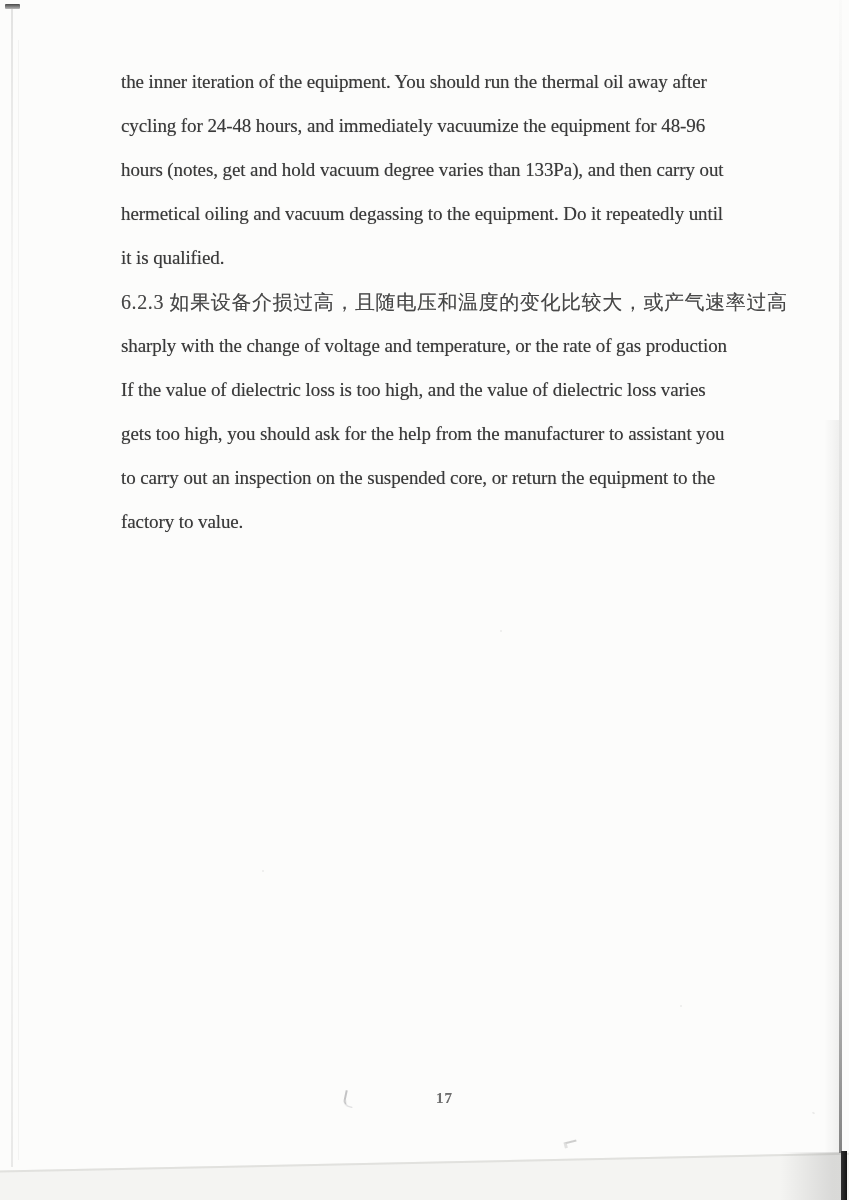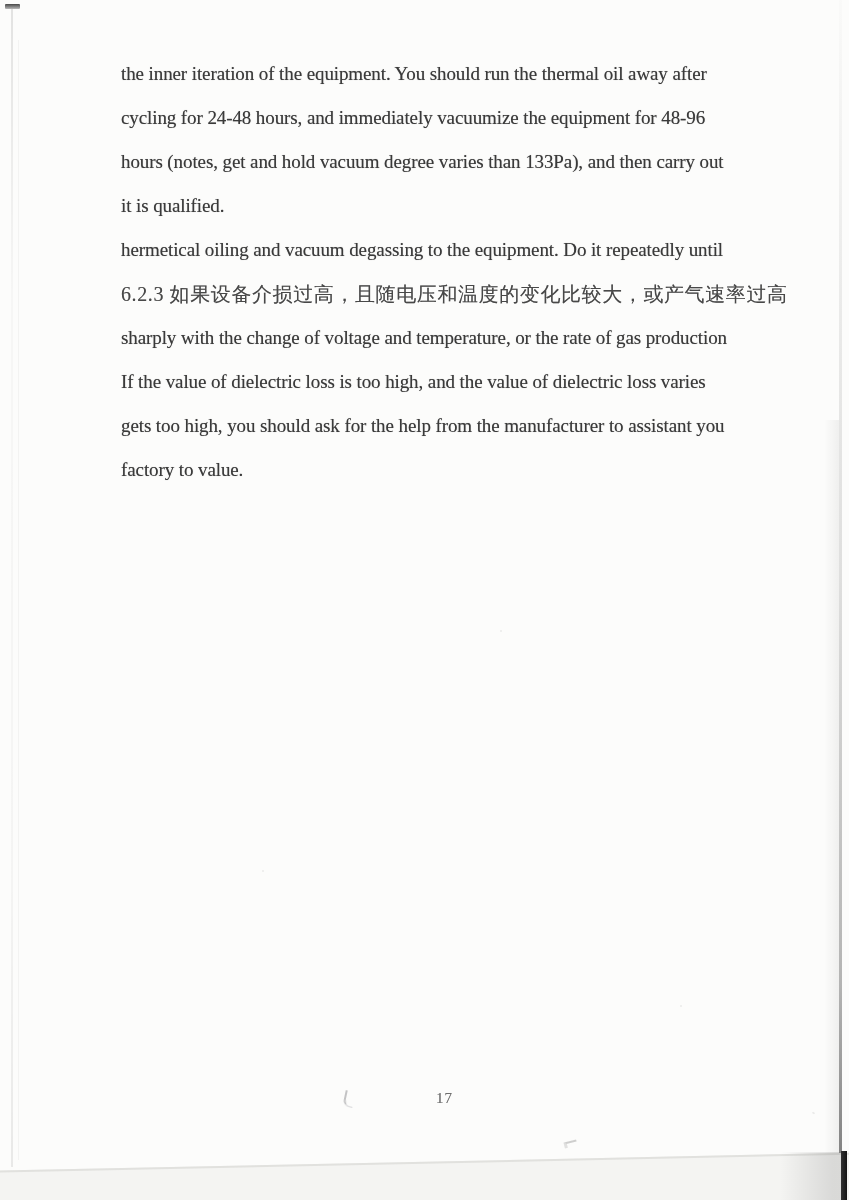--- a/index.html
+++ b/index.html
@@ -10,21 +10,21 @@
     overflow: hidden;
     font-family: "Liberation Serif", "DejaVu Serif", serif;
   }
   .paper {
     position: absolute; inset: 0;
     background: #fcfcfb;
   }
   
   .content {
     position: absolute;
-    left: 121px; top: 52px; width: 700px;
+    left: 121px; top: 60px; width: 700px;
   }
   .line {
     height: 44px; line-height: 44px;
     font-size: 19px;
     letter-spacing: -0.1px;
     color: #3a3a3a;
     white-space: nowrap;
     text-shadow: 0 0 0.7px rgba(58,58,58,0.55);
   }
   .line.zh {
@@ -33,20 +33,21 @@
     color: #484848;
     text-shadow: 0 0 0.6px rgba(72,72,72,0.45);
   }
   .page-number {
     position: absolute;
     left: 436px; top: 1090px;
     font-size: 15px;
     letter-spacing: 1px;
     color: #6e6e6e;
     text-shadow: 0 0 0.6px rgba(110,110,110,0.5);
+    font-weight: bold;
   }
   
   .artifact-dash {
     position: absolute; left: 5px; top: 4px;
     width: 15px; height: 5px;
     background: linear-gradient(180deg, #474747, #b8b8b8);
     border-radius: 1px;
   }
   .streak-a {
     position: absolute; left: 11px; top: 7px;
@@ -131,22 +132,23 @@
 <div class="smudge-arrow"></div>
 <div class="speck s1"></div>
 <div class="speck s2"></div>
 <div class="speck s3"></div>
 <div class="speck s4"></div>
 
 <div class="content">
   <div class="line">the inner iteration of the equipment. You should run the thermal oil away after</div>
   <div class="line">cycling for 24-48 hours, and immediately vacuumize the equipment for 48-96</div>
   <div class="line">hours (notes, get and hold vacuum degree varies than 133Pa), and then carry out</div>
+  <div class="line">hermetical oiling and vacuum degassing to the equipment. Do it repeatedly until</div>
   <div class="line">it is qualified.</div>
-  <div class="line">hermetical oiling and vacuum degassing to the equipment. Do it repeatedly until</div>
   <div class="line zh">6.2.3 如果设备介损过高，且随电压和温度的变化比较大，或产气速率过高</div>
   <div class="line">sharply with the change of voltage and temperature, or the rate of gas production</div>
   <div class="line">If the value of dielectric loss is too high, and the value of dielectric loss varies</div>
   <div class="line">gets too high, you should ask for the help from the manufacturer to assistant you</div>
+  <div class="line">to carry out an inspection on the suspended core, or return the equipment to the</div>
   <div class="line">factory to value.</div>
 </div>
 
 <div class="page-number">17</div>
 
 </body></html>

